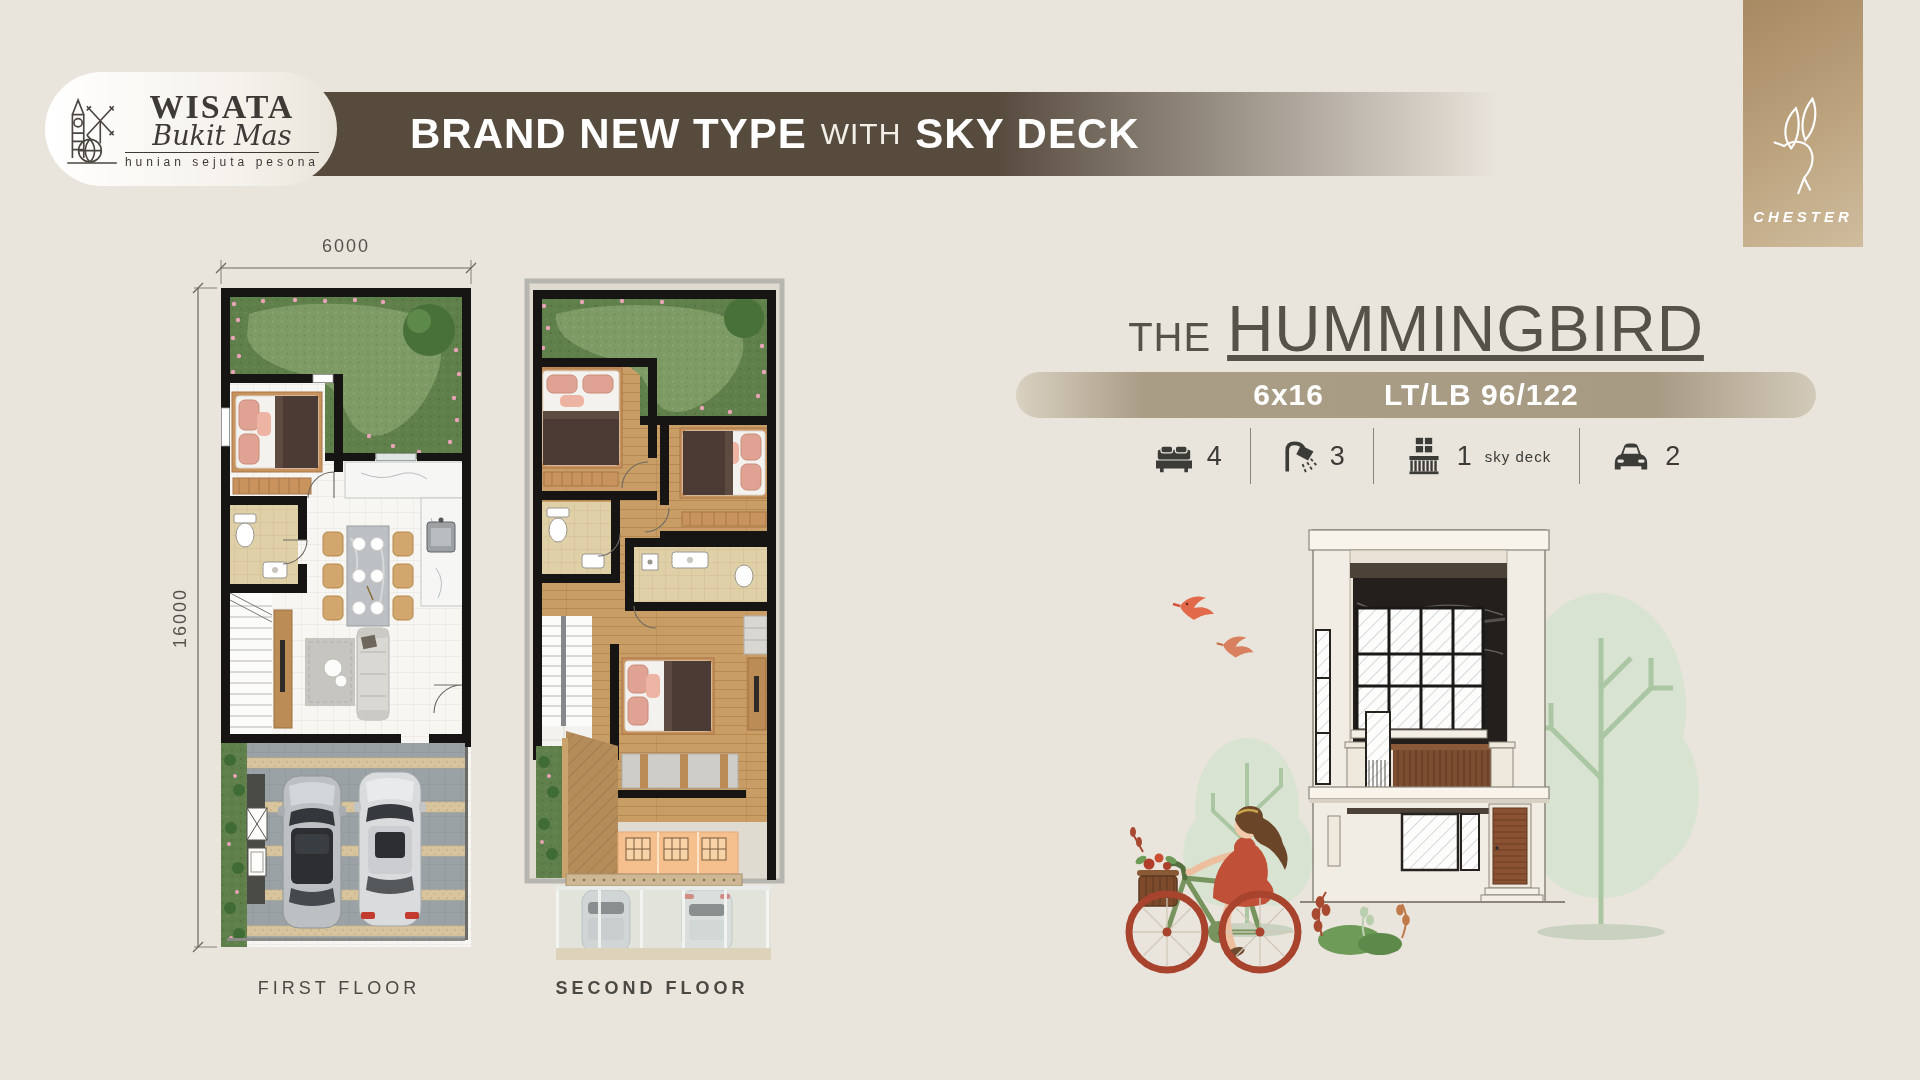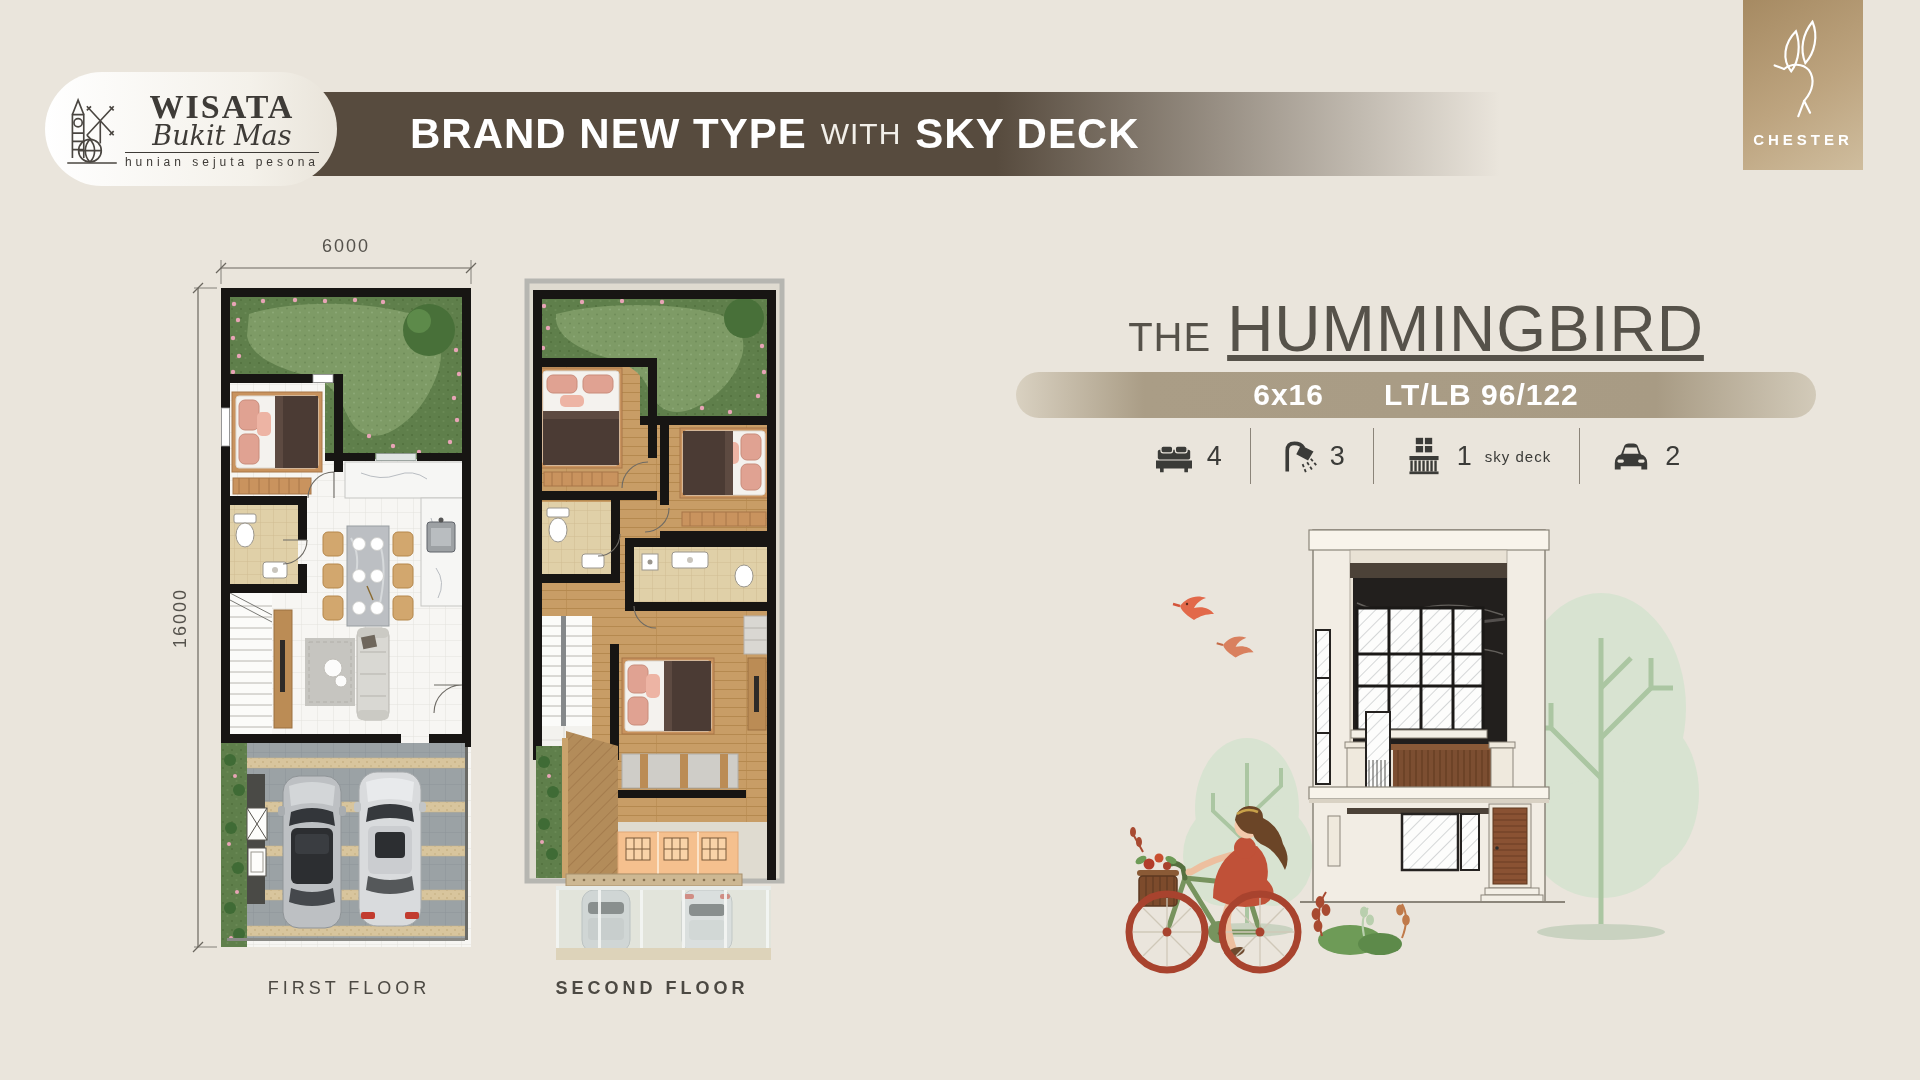--- a/index.html
+++ b/index.html
@@ -20,45 +20,45 @@
     display:flex;align-items:center;padding:0 18px 0 14px;box-sizing:border-box;}
   .logo-text{display:flex;flex-direction:column;align-items:center;margin-left:4px;}
   .logo-name{font-family:"Liberation Serif",serif;font-weight:bold;font-size:34px;
     letter-spacing:2px;color:#3e3b37;line-height:1;}
   .logo-script{font-family:"DejaVu Serif",serif;font-style:italic;font-size:27px;
     color:#3e3b37;line-height:1;margin-top:-2px;}
   .logo-tagline{font-size:12px;letter-spacing:4px;color:#3e3b37;border-top:1.5px solid #3e3b37;
     padding-top:2px;margin-top:3px;white-space:nowrap;}
 
   
-  .badge{left:1743px;top:0;width:120px;height:170px;
+  .badge{left:1743px;top:0;width:120px;height:247px;
     background:linear-gradient(150deg,#a68a62 0%,#bda47f 55%,#cfbd9e 100%);
     display:flex;flex-direction:column;align-items:center;justify-content:flex-end;
-    padding-bottom:22px;box-sizing:border-box;}
+    padding-bottom:22px;box-sizing:border-box;font-style:italic;}
   .badge-name{color:#fff;font-size:15px;letter-spacing:4px;font-weight:bold;margin-top:10px;}
 
   
   .title-row{left:1016px;top:292px;width:800px;display:flex;justify-content:center;
     align-items:baseline;gap:16px;color:#56524a;}
   .title-article{font-size:40px;letter-spacing:1px;}
   .title-name{font-size:64px;letter-spacing:1px;font-weight:500;text-decoration:underline;}
   .spec-bar{left:1016px;top:372px;width:800px;height:46px;border-radius:24px;
     background:linear-gradient(90deg,#d9d1c1 0%,#aa9d86 16%,#a89b84 80%,#d2cab9 100%);
     display:flex;align-items:center;justify-content:center;gap:60px;
     color:#fff;font-size:30px;font-weight:bold;letter-spacing:1px;}
   .features{left:1016px;top:428px;width:800px;display:flex;justify-content:center;align-items:center;}
   .feature{display:flex;align-items:center;gap:11px;color:#3b3b38;}
   .feature .val{font-size:27px;font-weight:500;}
   .feature .lbl{font-size:15px;letter-spacing:1px;margin-left:2px;}
   .feature .lbl:empty{display:none;}
   .f-div{width:1px;height:56px;background:#8b8479;margin:0 28px;}
 
   
   .plan-label{color:#4c4943;font-size:18px;letter-spacing:4px;text-align:center;}
-  .lab1{left:224px;top:978px;width:250px;}
+  .lab1{left:214px;top:978px;width:250px;}
   .lab2{left:522px;top:978px;width:260px;font-weight:bold;}
 </style>
 </head>
 <body>
 
 <div class="stage">
 
   <div class="abs header-bar">
     <span class="t-bold">BRAND NEW TYPE</span>
     <span class="t-with">WITH</span>

